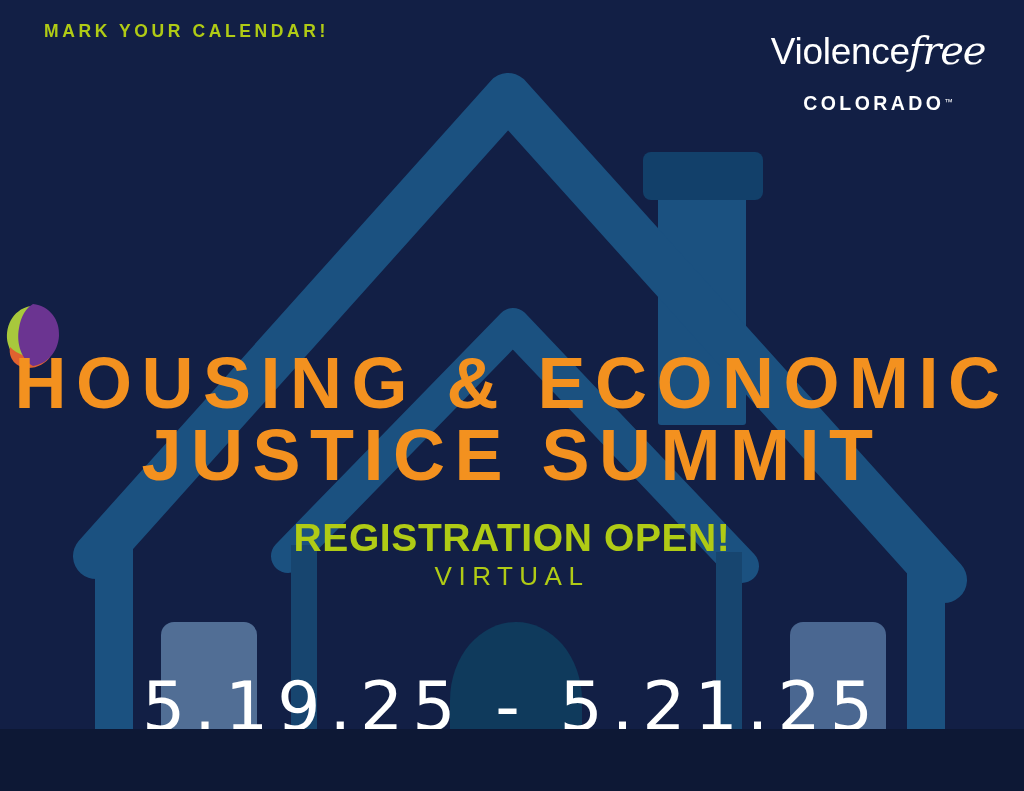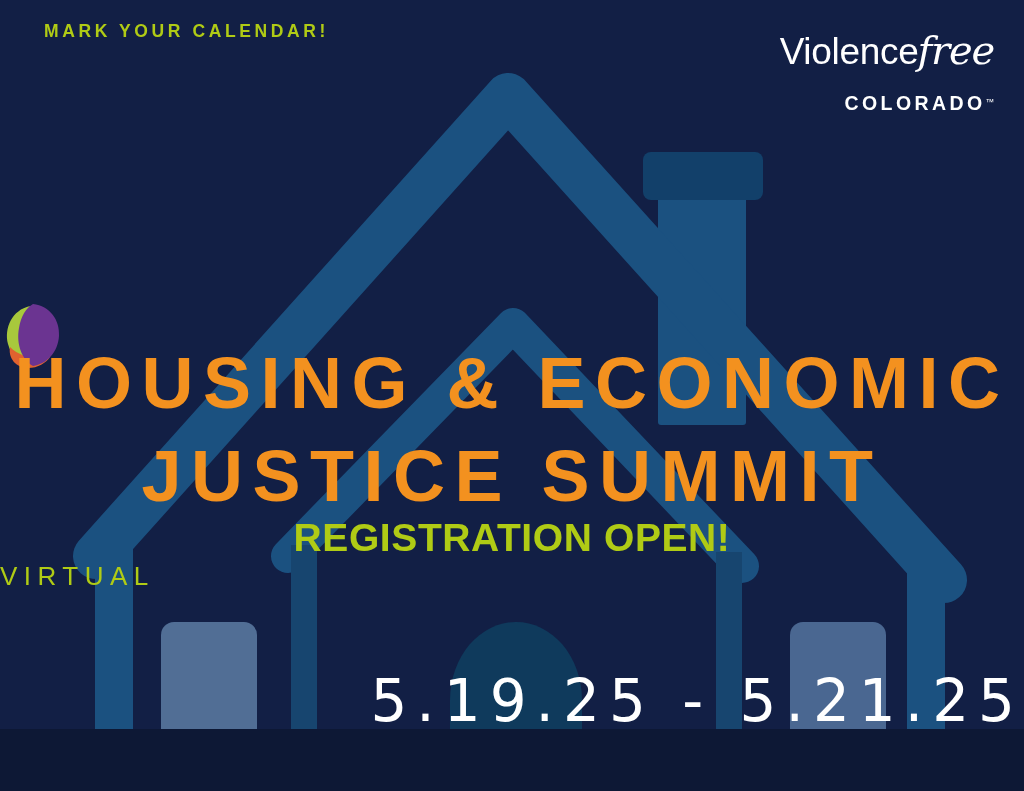--- a/index.html
+++ b/index.html
@@ -46,21 +46,21 @@
     color: #b0cb15;
     white-space: nowrap;
   }
 
   
   #logo {
     position: absolute;
     right: 30px;
     top: 30px;
     width: 232px;
-    text-align: right;
+    text-align: center;
     line-height: 1;
   }
   #logo-wordmark {
     font-size: 37px;
     color: #ffffff;
     white-space: nowrap;
     letter-spacing: -0.3px;
   }
   #logo-wordmark .script {
     font-family: "DejaVu Serif", serif;
@@ -95,57 +95,56 @@
     font-weight: bold;
     line-height: 1.0;
   }
   #headline .hl-row {
     display: block;
     font-size: 72px;
     letter-spacing: 9.5px;
     white-space: nowrap;
   }
   #headline .hl-row-2 {
-    margin-top: 21px;
   }
 
   
   #reg-open {
     position: absolute;
     left: 0;
     right: 0;
     top: 516px;
     text-align: center;
     font-size: 39px;
     font-weight: bold;
     letter-spacing: 0.6px;
     color: #b0cb15;
     white-space: nowrap;
   }
   #virtual {
     position: absolute;
     left: 0;
     right: 0;
     top: 561px;
-    text-align: left;
+    text-align: center;
     font-size: 26px;
     font-weight: normal;
     letter-spacing: 6.5px;
     color: #b0cb15;
     white-space: nowrap;
   }
 
   
   #date-range {
     position: absolute;
     left: 0;
     right: 0;
     top: 667px;
-    text-align: right;
-    font-size: 58px;
+    text-align: center;
+    font-size: 68px;
     font-weight: normal;
     letter-spacing: 9px;
     color: #ffffff;
     white-space: nowrap;
     font-family: "DejaVu Sans", sans-serif;
   }
 </style>
 </head>
 <body>
 

